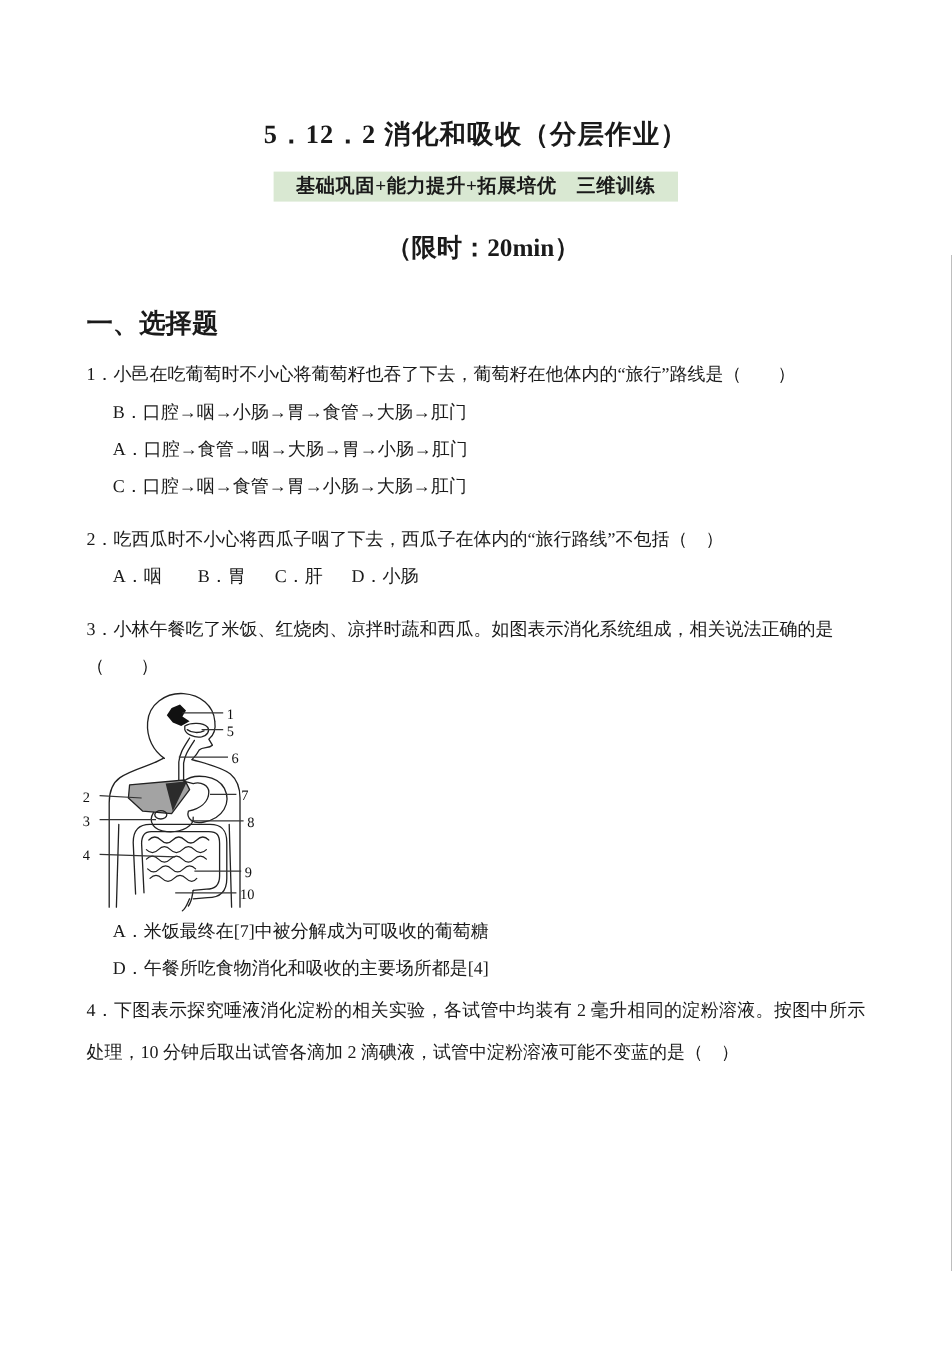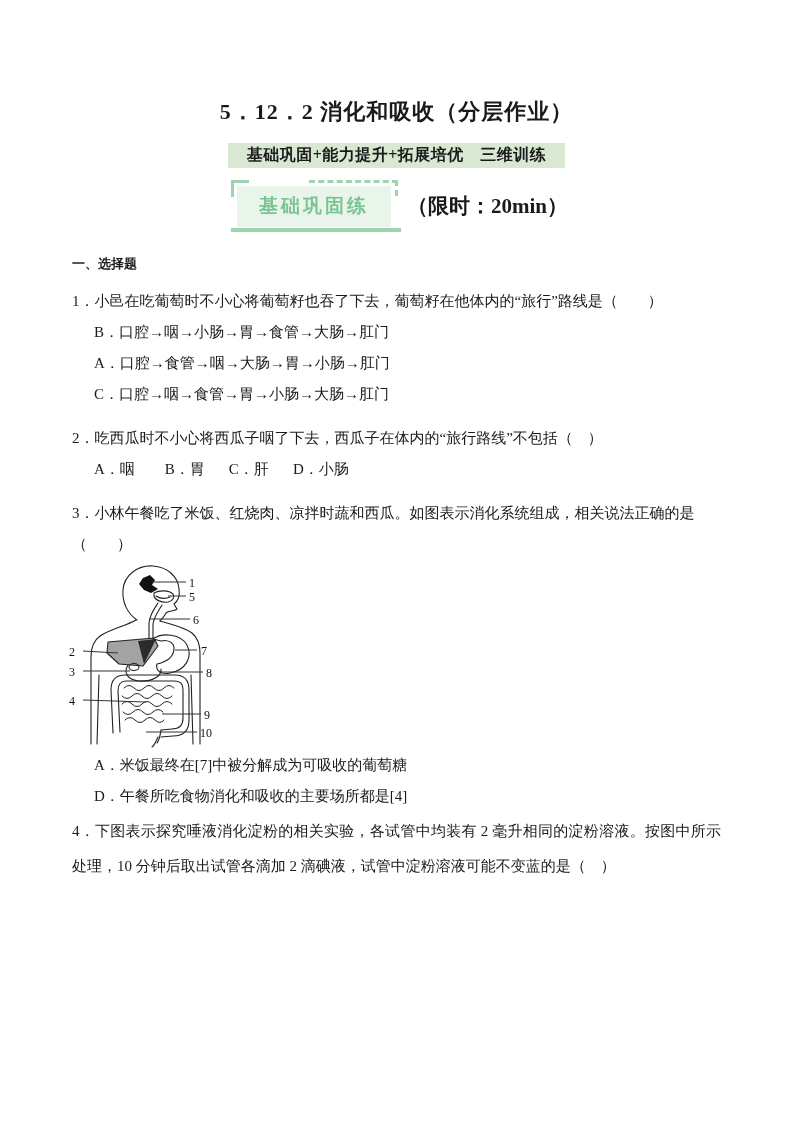--- a/index.html
+++ b/index.html
@@ -35,21 +35,21 @@
   .badge::after {
     content:""; position:absolute; right:-7px; top:-6px;
     width:56%; height:13px;
     border-top:3px dashed #9fd3ad; border-right:3px dashed #9fd3ad;
   }
   .badge .bottom-bar {
     position:absolute; left:-6px; right:-10px; bottom:-5px;
     height:4px; background:#9fd3ad;
   }
   .time-limit { font-size:21px; font-weight:bold; }
-  .section-heading { margin:25px 0 0 0; font-size:13px; font-weight:bold; }
+  .section-heading { margin:25px 0 0 0; font-size:22px; font-weight:bold; }
   .stem { margin:0; font-size:15px; line-height:31px; }
   .question { margin:0; }
   .q1 .stem, .q2 .stem, .q3 .stem { margin-top:13px; }
   .options { margin:0 0 0 22px; font-size:15px; }
   .option-line { line-height:31px; }
   .options.inline { line-height:31px; }
   .option-inline { display:inline-block; margin-right:24px; }
   .option-inline:first-child { margin-right:30px; }
   .diagram-wrap { margin:3px 0 1px -10px; height:186px; }
   .q4 .stem { line-height:35px; margin-top:2px; text-align:justify; }
@@ -60,24 +60,20 @@
 
 <div class="page">
 
   <h1 class="title">5．12．2 消化和吸收（分层作业）</h1>
 
   <div class="subtitle-row">
     <span class="subtitle">基础巩固+能力提升+拓展培优　三维训练</span>
   </div>
 
   <div class="badge-row">
-    <div class="badge">
-      <span>基础巩固练</span>
-      <span class="bottom-bar"></span>
-    </div>
     <span class="time-limit">（限时：20min）</span>
   </div>
 
   <h2 class="section-heading">一、选择题</h2>
 
   <div class="question q1">
     <p class="stem">1．小邑在吃葡萄时不小心将葡萄籽也吞了下去，葡萄籽在他体内的“旅行”路线是（　　）</p>
     <div class="options">
         <div class="option-line">B．口腔→咽→小肠→胃→食管→大肠→肛门</div>
         <div class="option-line">A．口腔→食管→咽→大肠→胃→小肠→肛门</div>

